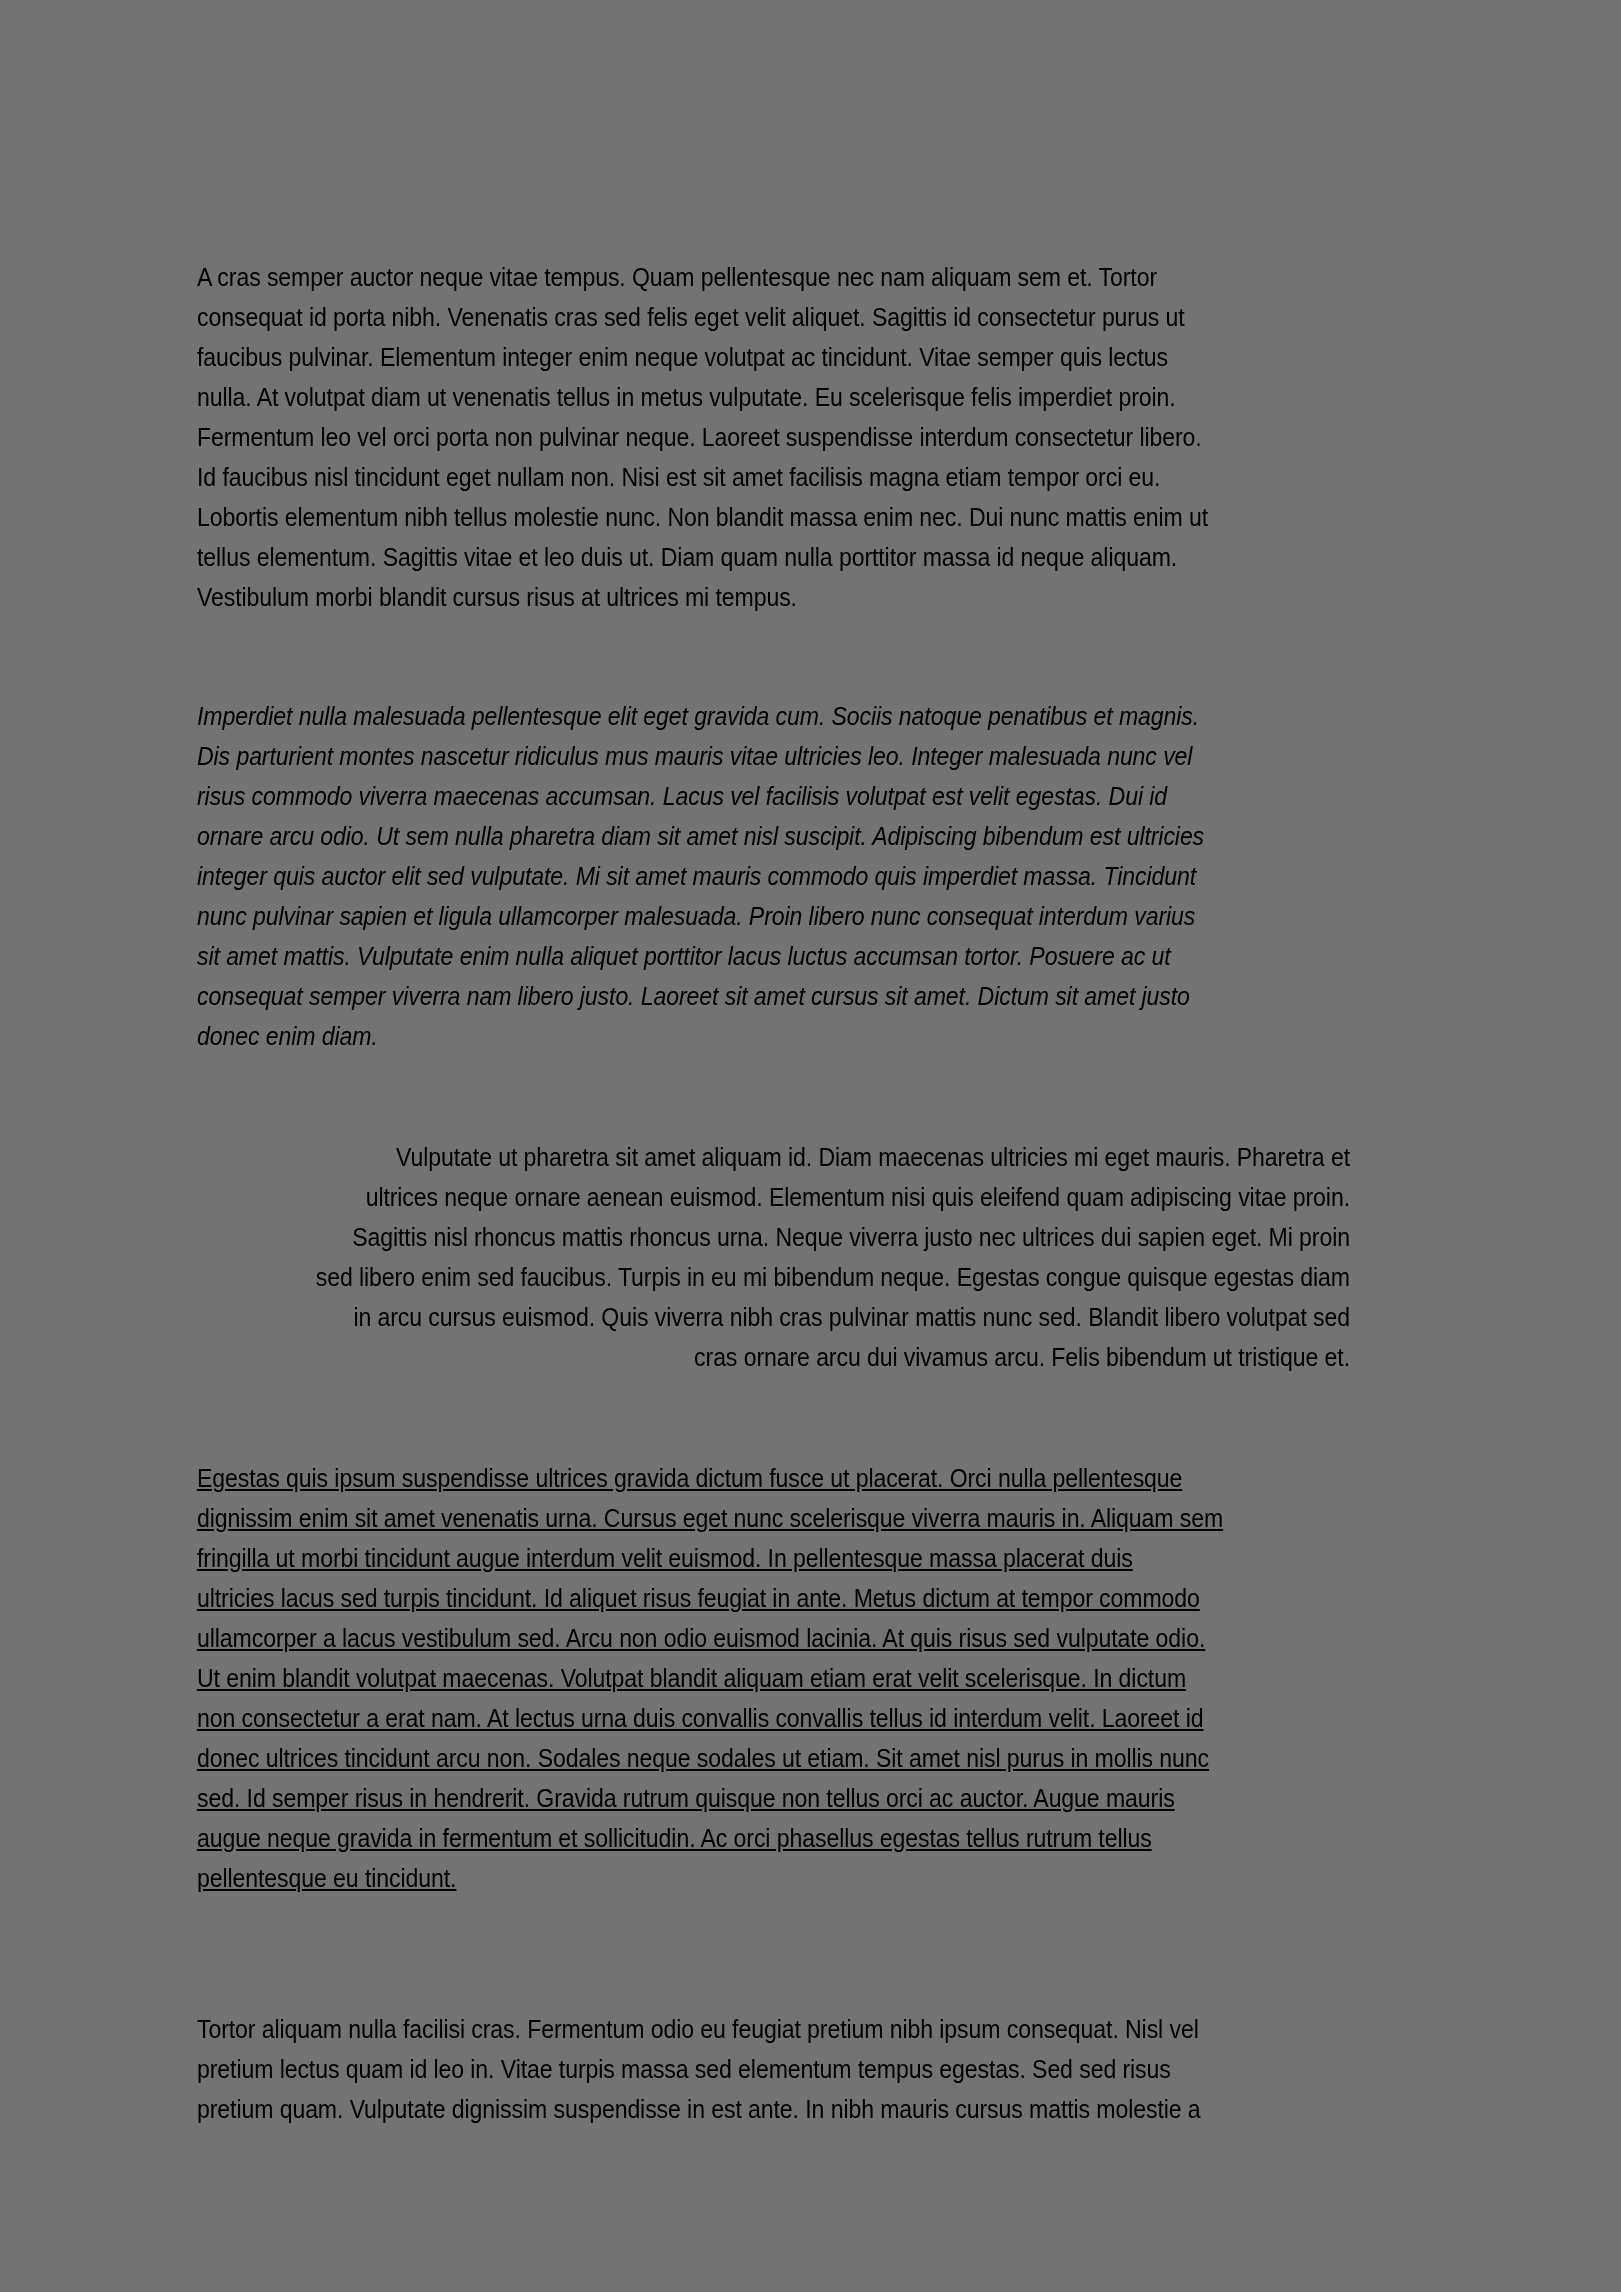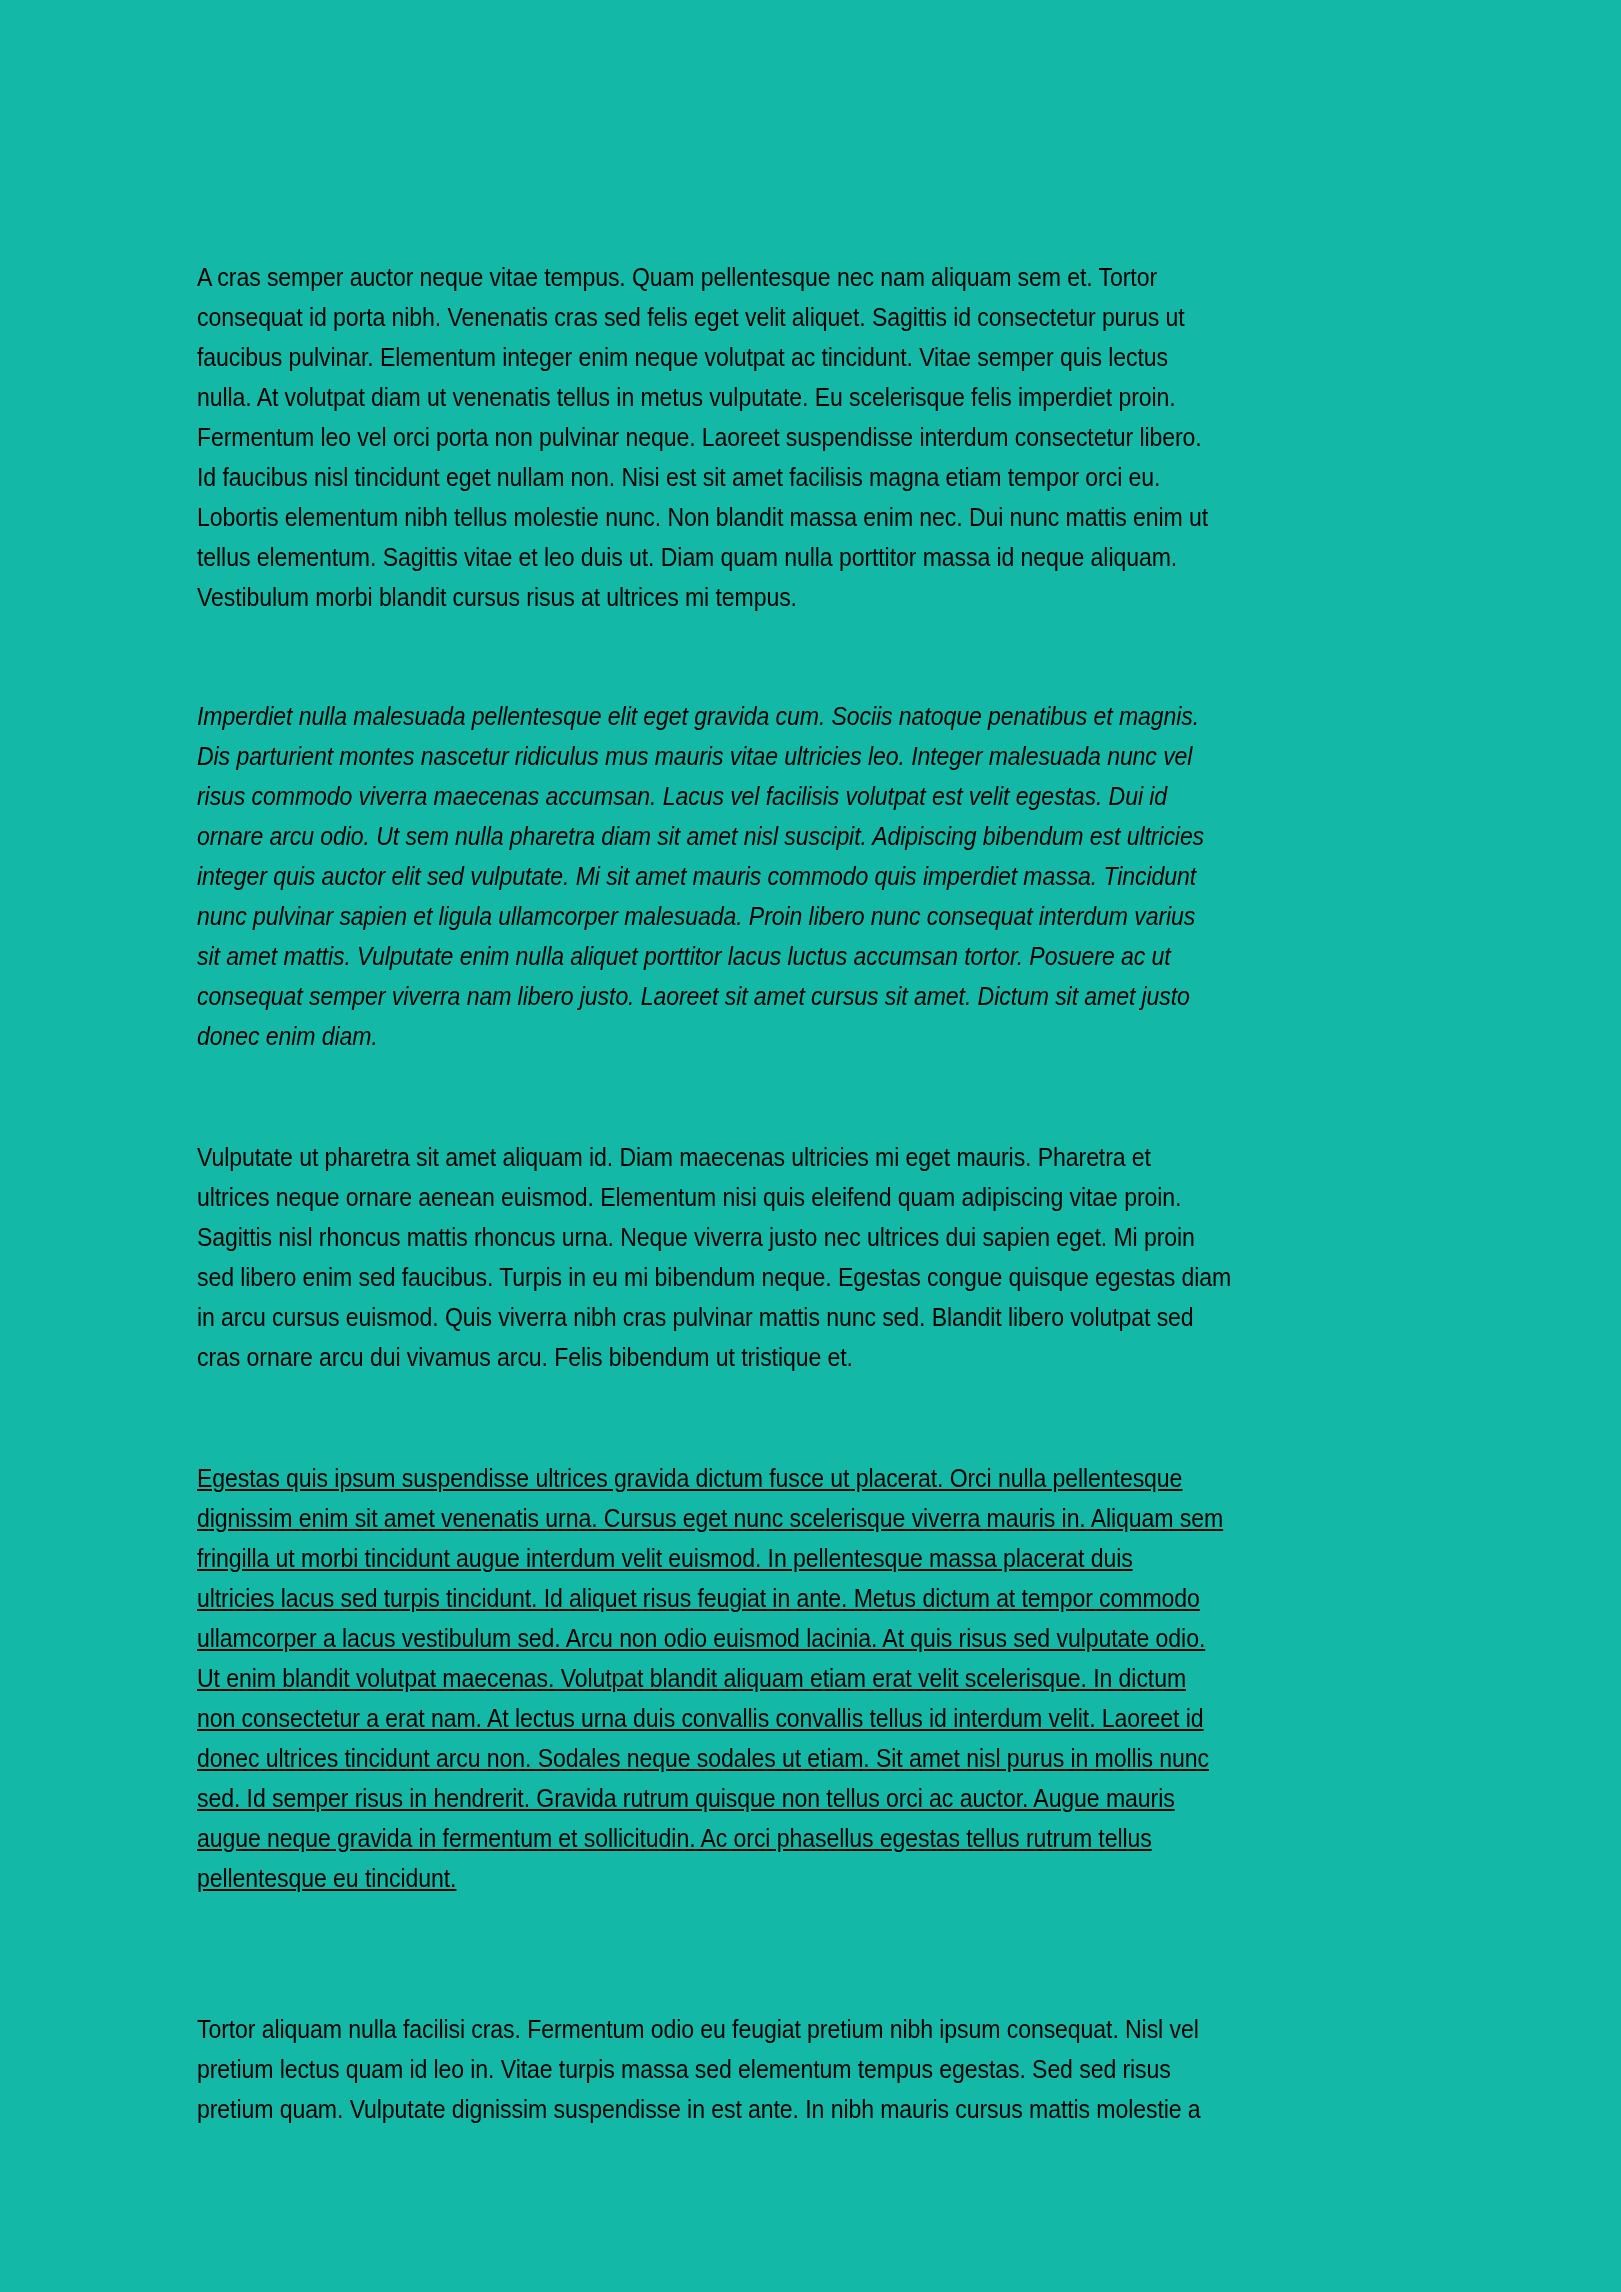--- a/index.html
+++ b/index.html
@@ -12,21 +12,21 @@
       height: 2293px;
       position: relative;
       overflow: hidden;
     }
     .page {
       position: absolute;
       left: 0;
       top: 0;
       width: 1621px;
       height: 2293px;
-      background: #14b8a6;
+      background: #737373;
     }
     .paragraph {
       position: absolute;
       left: 197px;
       width: 1274px;
       margin: 0;
     }
     .line {
       display: block;
       height: 40px;
@@ -34,21 +34,21 @@
       font-family: "Liberation Sans", sans-serif;
       font-size: 25.5px;
       color: #000000;
       white-space: nowrap;
       transform-origin: 0 50%;
       transform: scaleX(0.905);
       letter-spacing: -0.1px;
     }
     #p1 { top: 257px; }
     #p2 { top: 696px; font-style: italic; }
-    #p3 { top: 1137px; }
+    #p3 { top: 1137px; text-align: right; }
     #p4 { top: 1458px; text-decoration: underline; }
     #p5 { top: 1979px; margin-top: 30px; }
   </style>
 </head>
 <body>
 
 <div class="page">
 
   <div class="paragraph" id="p1">
     <span class="line">A cras semper auctor neque vitae tempus. Quam pellentesque nec nam aliquam sem et. Tortor</span>

